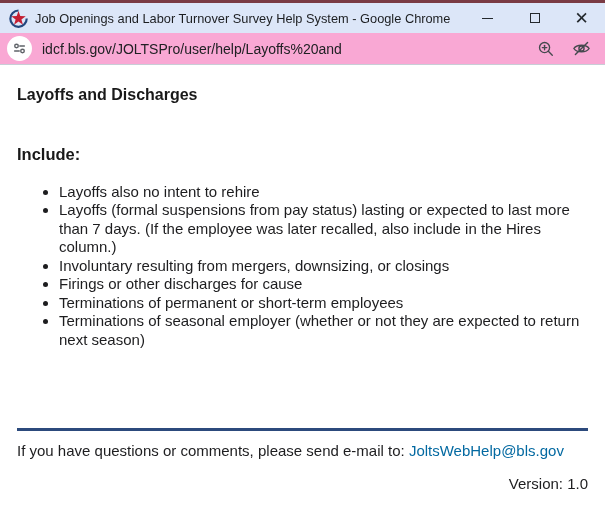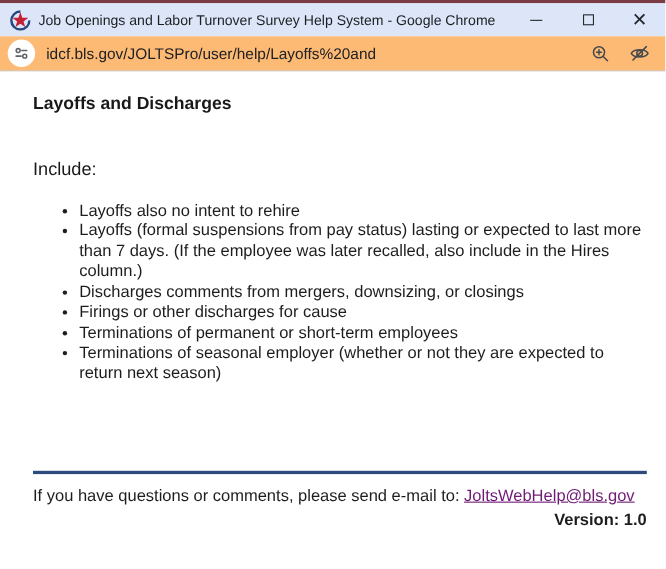--- a/index.html
+++ b/index.html
@@ -34,21 +34,21 @@
     display:flex; align-items:center; justify-content:center;
     color:#24292e; cursor:default;
   }
   .glyph-min { width:11px; height:0; border-bottom:1.4px solid #24292e; display:block; }
   .glyph-max { width:10px; height:10px; border:1.4px solid #24292e; box-sizing:border-box; display:block; }
   .glyph-close { font-size:17px; line-height:1; font-weight:400; }
 
   
   .toolbar {
     height:31px; flex:0 0 31px;
-    background:#fdba74;
+    background:#f9a8d4;
     display:flex; align-items:center;
     padding:0 14px 0 7px;
     border-bottom:1px solid #c8cdd6;
   }
   .site-info-btn {
     width:25px; height:25px; border-radius:50%;
     background:#ffffff;
     display:flex; align-items:center; justify-content:center;
     flex:0 0 25px;
   }
@@ -56,43 +56,43 @@
     margin-left:10px; flex:1;
     font-size:14px; color:#202124;
     white-space:nowrap; overflow:hidden;
   }
   .toolbar-icons { display:flex; align-items:center; gap:17px; }
   .tb-icon { display:flex; align-items:center; justify-content:center; }
 
   
   .content {
     flex:1; box-sizing:border-box;
-    padding:21px 17px 0 30px;
+    padding:21px 17px 0 17px;
     color:#1d1d1f; background:#fff;
   }
   .page-heading {
     margin:0; font-size:16px; font-weight:bold; color:#191919;
   }
   .intro { margin:8px 0 0; font-size:15px; line-height:1.25; }
   .include-heading {
-    margin:41px 0 0; font-size:16.5px; font-weight:normal; color:#191919;
+    margin:41px 0 0; font-size:16.5px; font-weight:bold; color:#191919;
   }
   ul.bullets {
     margin:19px 0 0; padding:0 0 0 42px;
   }
   ul.bullets li {
     font-size:15px; line-height:1.23; color:#1d1d1f;
   }
   .divider {
     border:none; height:3px; background:#2c4a7c;
     margin:79px 0 0 0;
   }
   .footer-line { margin:11px 0 0; font-size:15px; }
-  .email-link { color:#701a75; text-decoration:underline; cursor:pointer; }
-  .version-line { margin:5px 0 0; font-size:15px; text-align:right; color:#1d1d1f;font-weight:bold; }
+  .email-link { color:#0369a1; cursor:pointer; }
+  .version-line { margin:16px 0 0; font-size:15px; text-align:right; color:#1d1d1f; }
 </style>
 </head>
 <body>
 
 <div class="window">
 
   <div class="titlebar">
     <span class="favicon">
       <svg width="19" height="19" viewBox="0 0 20 20">
         <path d="M 10 1.6 A 8.6 8.6 0 1 0 18.6 10" fill="none" stroke="#23477e" stroke-width="2.3"></path>
@@ -142,21 +142,21 @@
     </div>
   </div>
 
   <div class="content">
     <h1 class="page-heading">Layoffs and Discharges</h1>
 
     <h2 class="include-heading">Include:</h2>
     <ul class="bullets">
       <li>Layoffs also no intent to rehire</li>
       <li>Layoffs (formal suspensions from pay status) lasting or expected to last more than 7 days. (If the employee was later recalled, also include in the Hires column.)</li>
-      <li>Discharges comments from mergers, downsizing, or closings</li>
+      <li>Involuntary resulting from mergers, downsizing, or closings</li>
       <li>Firings or other discharges for cause</li>
       <li>Terminations of permanent or short-term employees</li>
       <li>Terminations of seasonal employer (whether or not they are expected to return next season)</li>
     </ul>
 
     <hr class="divider">
 
     <p class="footer-line"><span>If you have questions or comments, please send e-mail to: </span><a class="email-link">JoltsWebHelp@bls.gov</a></p>
     <div class="version-line">Version: 1.0</div>
   </div>

